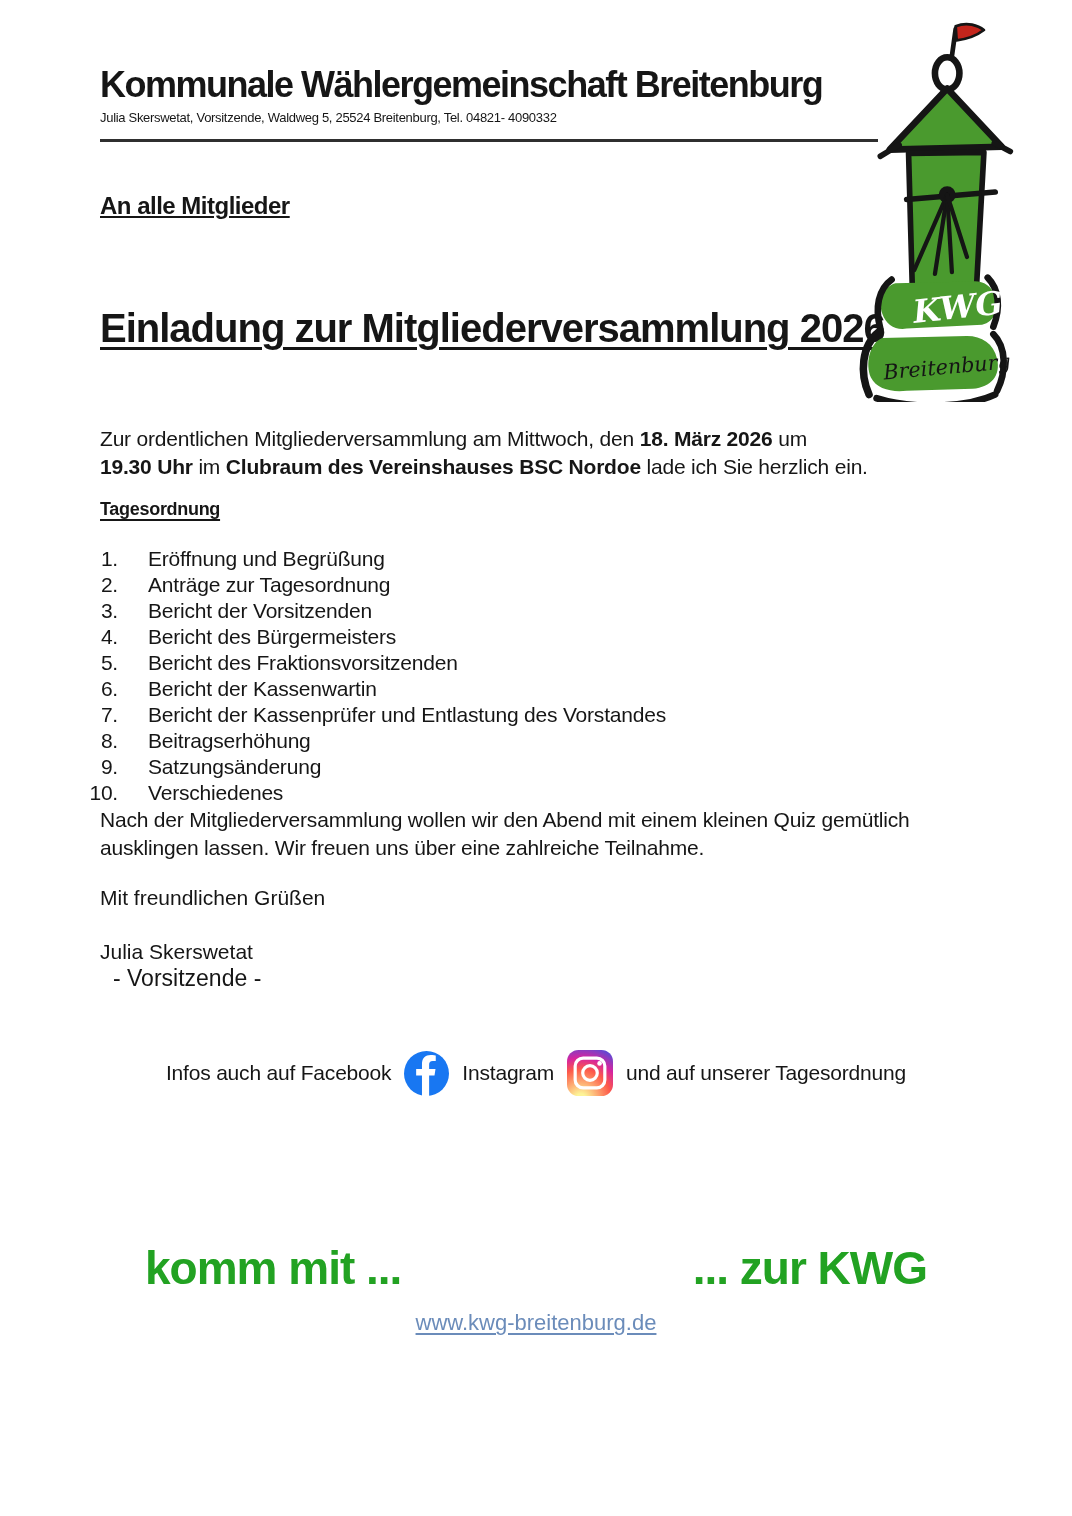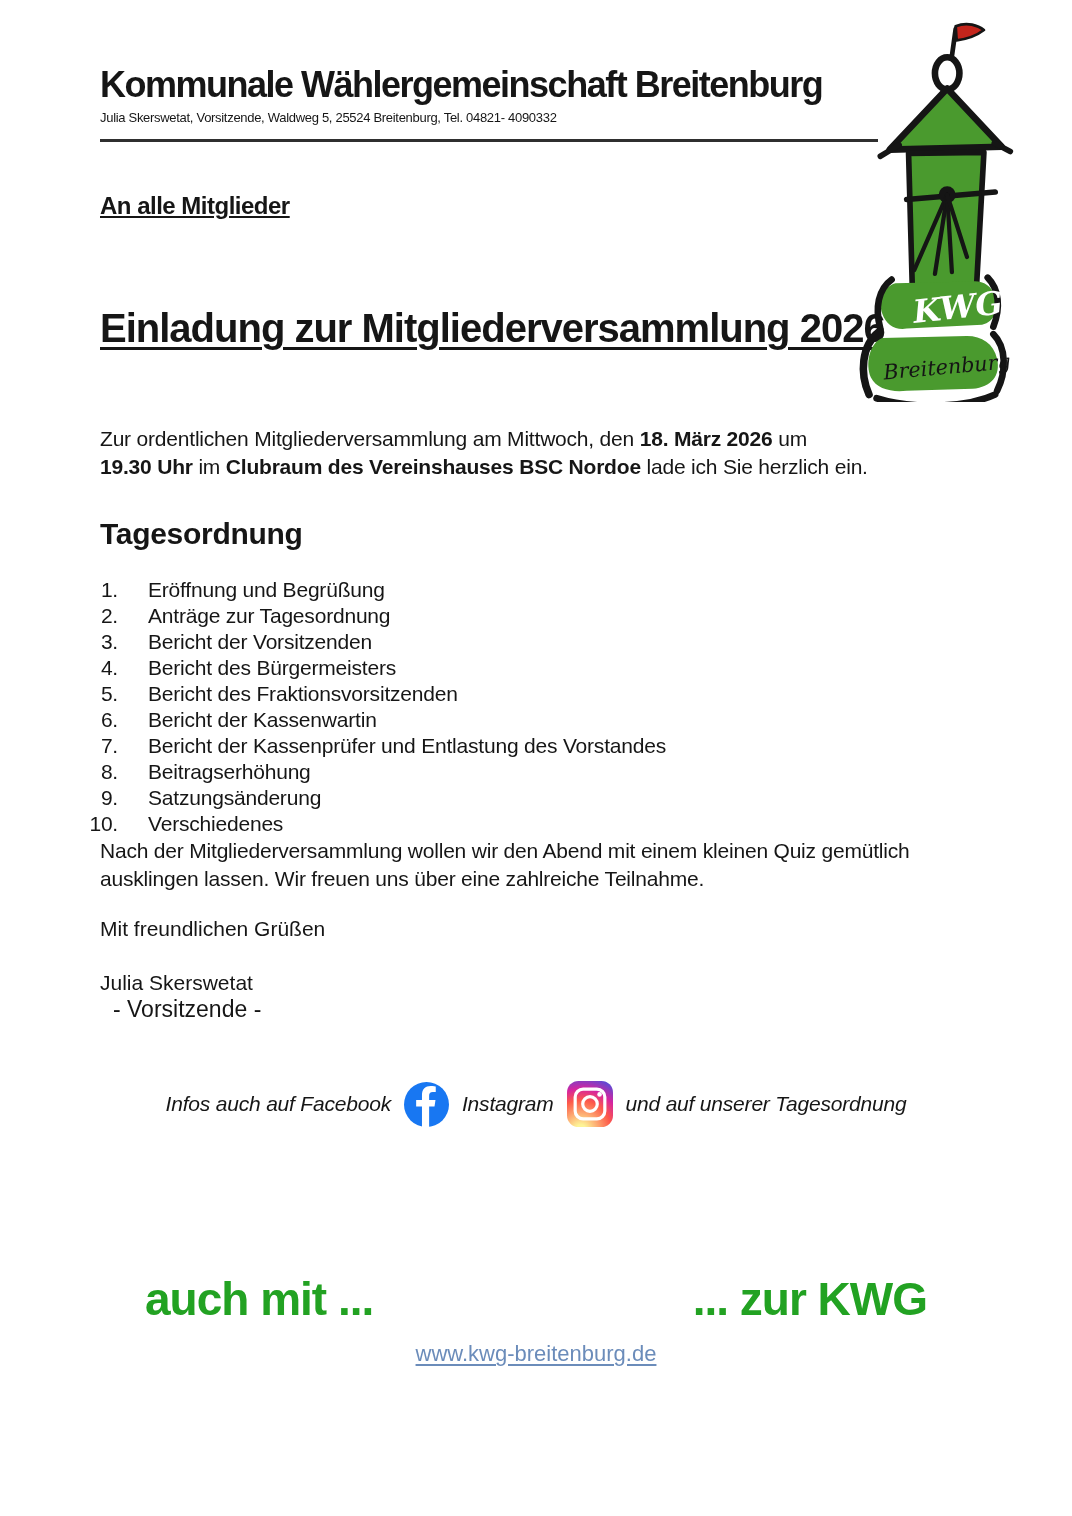--- a/index.html
+++ b/index.html
@@ -31,38 +31,38 @@
 
   .doc-title{
     margin-top:86px;font-size:40px;letter-spacing:-1px;white-space:nowrap;
     text-decoration:underline;text-decoration-thickness:3px;text-underline-offset:5px;
   }
 
   .intro{margin-top:74px;font-size:21px;line-height:28px;letter-spacing:-0.2px;}
   .intro b,.intro .bold{font-weight:bold;}
 
   .agenda-heading{
-    margin-top:36px;font-size:30px;letter-spacing:-0.3px;display:inline-block;
-    text-decoration-thickness:2px;text-underline-offset:4px;
+    margin-top:18px;font-size:18px;letter-spacing:-0.3px;display:inline-block;
+    text-decoration:underline;text-decoration-thickness:2px;text-underline-offset:4px;
   }
   .agenda{
     list-style:none;margin:26px 0 0 -16px;padding:0;
     font-size:21px;line-height:26px;letter-spacing:-0.2px;
   }
   .agenda li{display:grid;grid-template-columns:34px 1fr;column-gap:30px;}
   .agenda .num{text-align:right;}
 
   .outro{font-size:21px;line-height:28px;letter-spacing:-0.2px;}
   .greeting{margin-top:24px;font-size:21px;line-height:24px;}
   .sig-name{margin-top:28px;font-size:21px;line-height:27px;}
   .sig-role{font-size:23px;line-height:27px;margin-left:13px;}
 
   .social{
     margin-top:58px;display:flex;align-items:center;justify-content:center;gap:13px;
-    font-size:21px;letter-spacing:-0.2px;font-style:italic;
+    font-size:21px;letter-spacing:-0.2px;
   }
   .icon-fb{width:45px;height:45px;display:block;}
   .icon-ig{width:46px;height:46px;display:block;}
 
   .slogan{
     margin:148px 45px 0 45px;display:flex;justify-content:space-between;align-items:baseline;
     font-size:46px;font-weight:bold;letter-spacing:-1px;color:var(--slogan-green);line-height:48px;
   }
   .website{margin-top:18px;text-align:center;font-size:22px;line-height:25px;}
   .website a{color:var(--link-blue);text-decoration:underline;text-underline-offset:3px;cursor:pointer;}
@@ -191,21 +191,21 @@
         </defs>
         <rect x="0" y="0" width="36" height="36" rx="9" fill="url(#igGrad)"></rect>
         <rect x="6.4" y="6.4" width="23.2" height="23.2" rx="6.2" fill="none" stroke="#ffffff" stroke-width="2.5"></rect>
         <circle cx="18" cy="18" r="5.7" fill="none" stroke="#ffffff" stroke-width="2.5"></circle>
         <circle cx="25.5" cy="10.5" r="1.8" fill="#ffffff"></circle>
       </svg>
       <span>und auf unserer Tagesordnung</span>
     </div>
 
     <div class="slogan">
-      <span>auch mit ...</span>
+      <span>komm mit ...</span>
       <span>... zur KWG</span>
     </div>
 
     <div class="website">
       <a>www.kwg-breitenburg.de</a>
     </div>
 
   </div>
 </div>
 

